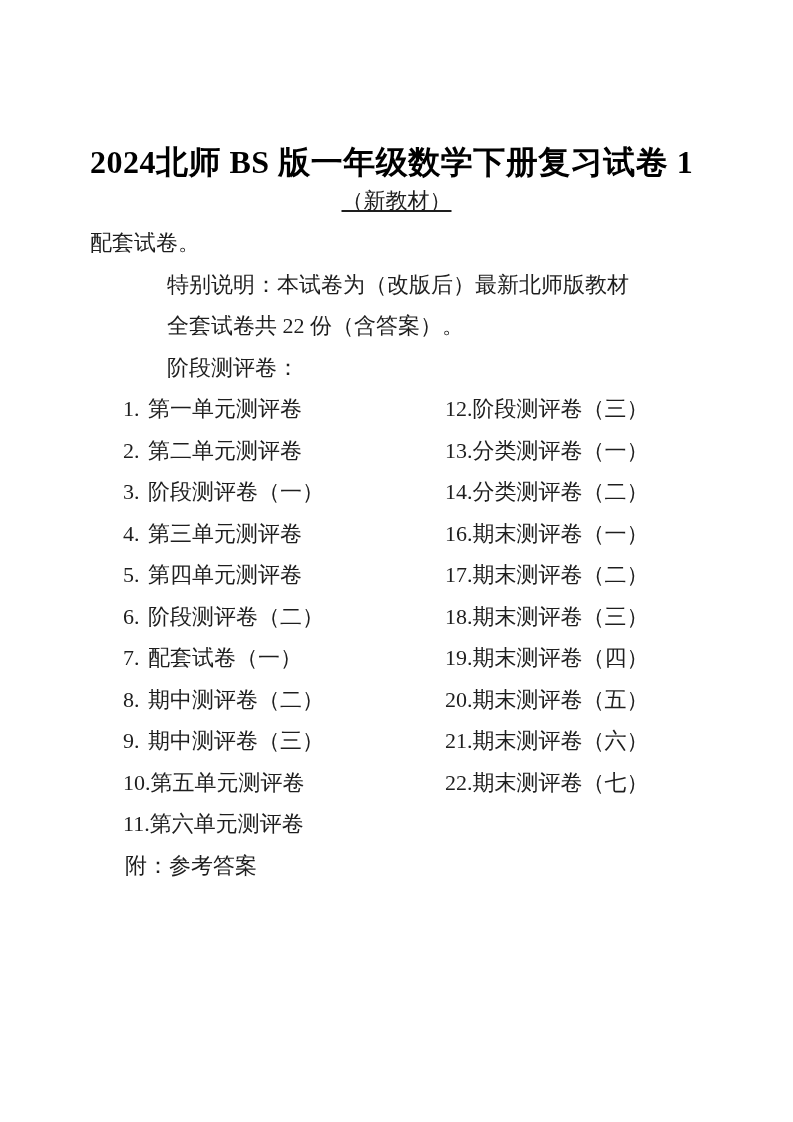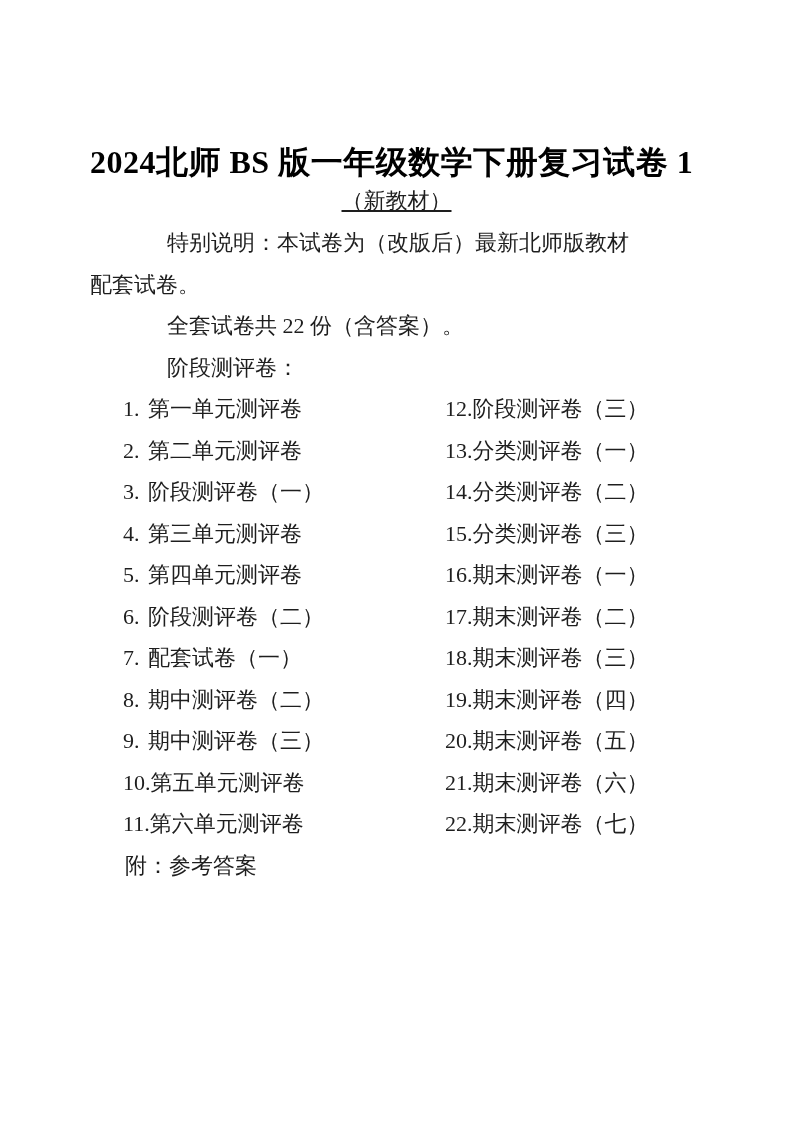--- a/index.html
+++ b/index.html
@@ -52,22 +52,22 @@
   .appendix { margin-left: 35px; }
 </style>
 </head>
 <body>
 
 <div class="page">
   <div class="doc-title">2024北师 BS 版一年级数学下册复习试卷 1</div>
   <div class="doc-subtitle">（新教材）</div>
 
   <div class="body-block">
+    <div class="line">配套试卷。</div>
     <div class="line indent">特别说明：本试卷为（改版后）最新北师版教材</div>
-    <div class="line">配套试卷。</div>
     <div class="line indent">全套试卷共 22 份（含答案）。</div>
     <div class="line indent">阶段测评卷：</div>
 
     <div class="list-columns">
       <div class="col-left">
         <div class="item"><span class="num">1.</span><span>第一单元测评卷</span></div>
         <div class="item"><span class="num">2.</span><span>第二单元测评卷</span></div>
         <div class="item"><span class="num">3.</span><span>阶段测评卷（一）</span></div>
         <div class="item"><span class="num">4.</span><span>第三单元测评卷</span></div>
         <div class="item"><span class="num">5.</span><span>第四单元测评卷</span></div>
@@ -75,21 +75,20 @@
         <div class="item"><span class="num">7.</span><span>配套试卷（一）</span></div>
         <div class="item"><span class="num">8.</span><span>期中测评卷（二）</span></div>
         <div class="item"><span class="num">9.</span><span>期中测评卷（三）</span></div>
         <div class="item"><span class="num">10.</span><span>第五单元测评卷</span></div>
         <div class="item"><span class="num">11.</span><span>第六单元测评卷</span></div>
       </div>
       <div class="col-right">
         <div class="item"><span class="num">12.</span><span>阶段测评卷（三）</span></div>
         <div class="item"><span class="num">13.</span><span>分类测评卷（一）</span></div>
         <div class="item"><span class="num">14.</span><span>分类测评卷（二）</span></div>
-        <div class="item"><span class="num">15.</span><span>分类测评卷（三）</span></div>
         <div class="item"><span class="num">16.</span><span>期末测评卷（一）</span></div>
         <div class="item"><span class="num">17.</span><span>期末测评卷（二）</span></div>
         <div class="item"><span class="num">18.</span><span>期末测评卷（三）</span></div>
         <div class="item"><span class="num">19.</span><span>期末测评卷（四）</span></div>
         <div class="item"><span class="num">20.</span><span>期末测评卷（五）</span></div>
         <div class="item"><span class="num">21.</span><span>期末测评卷（六）</span></div>
         <div class="item"><span class="num">22.</span><span>期末测评卷（七）</span></div>
       </div>
     </div>
 

